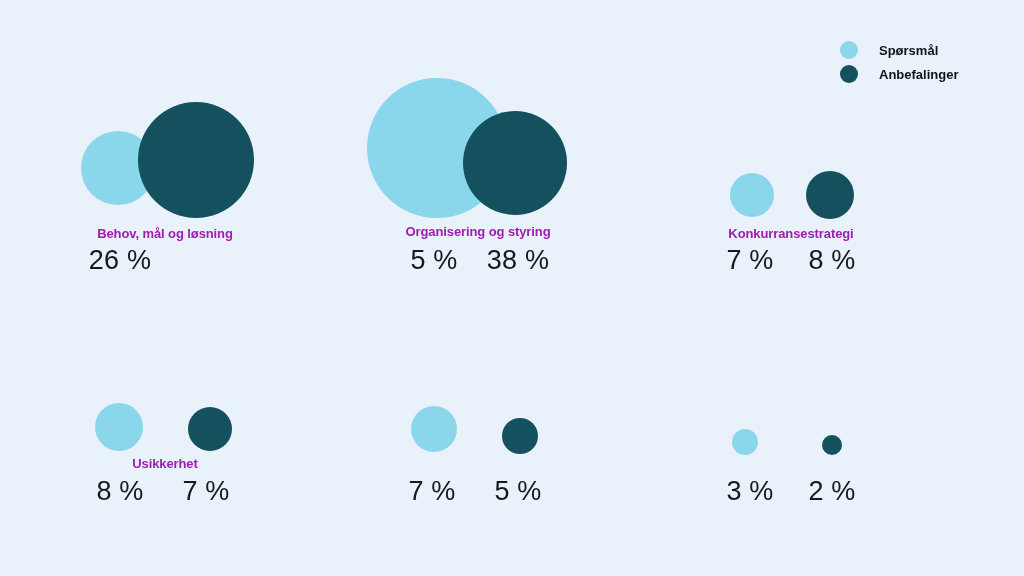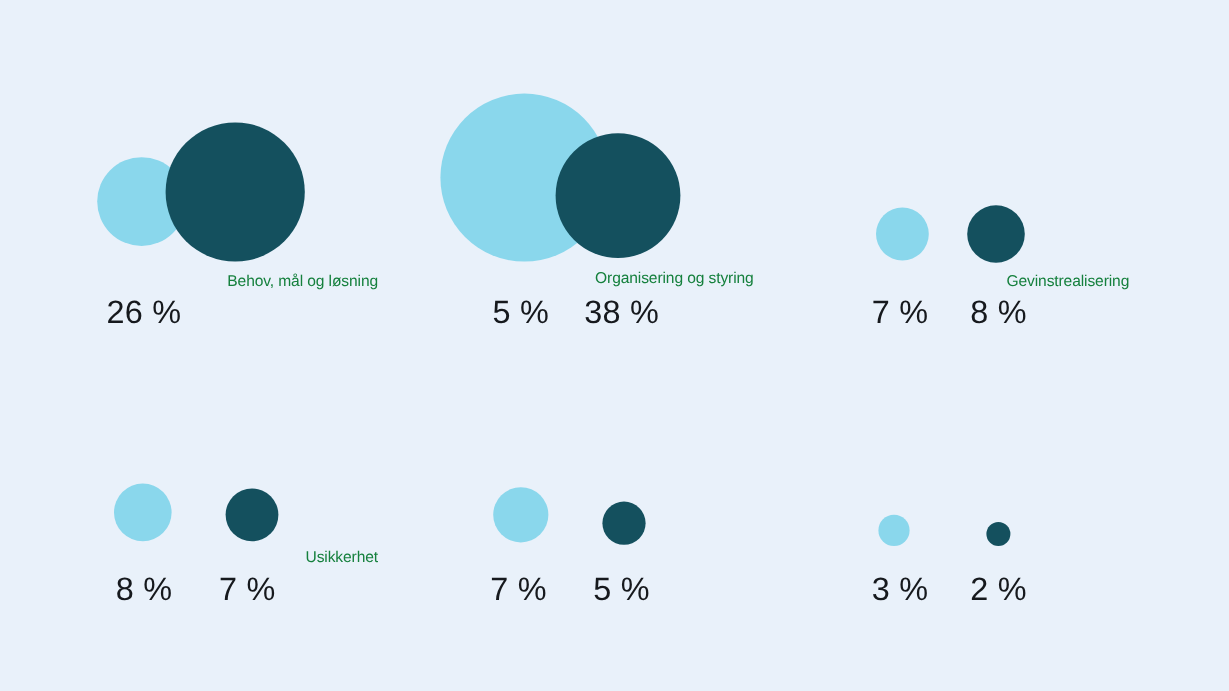--- a/index.html
+++ b/index.html
@@ -23,24 +23,24 @@
     position: absolute;
     border-radius: 50%;
     box-sizing: border-box;
   }
   .bubble.light { background: #8ad7ec; }
   .bubble.dark  { background: #14505e; }
 
   .cat-label {
     position: absolute;
     font-size: 13px;
-    font-weight: normal;
-    color: #15803d;
+    font-weight: bold;
+    color: #a21caf;
     white-space: nowrap;
-    text-align: right;
+    text-align: center;
     letter-spacing: -0.1px;
   }
   .pct {
     position: absolute;
     font-size: 27px;
     font-weight: 300;
     color: #16191d;
     white-space: nowrap;
     text-align: center;
     letter-spacing: 0.2px;
@@ -71,35 +71,45 @@
     font-weight: bold;
     color: #111317;
     white-space: nowrap;
   }
 </style>
 </head>
 <body style="background: rgb(233, 241, 250);">
 
 <div id="stage">
 
+  <div id="legend">
+    <div class="legend-row">
+      <span class="legend-dot light" style="background: rgb(138, 215, 236);"></span>
+      <span class="legend-text">Spørsmål</span>
+    </div>
+    <div class="legend-row">
+      <span class="legend-dot dark" style="background: rgb(20, 80, 94);"></span>
+      <span class="legend-text">Anbefalinger</span>
+    </div>
+  </div>
 
   <div class="bubble light" style="width: 74px; height: 74px; left: 81px; top: 131px; background: rgb(138, 215, 236);"></div>
   <div class="bubble dark" style="width: 116px; height: 116px; left: 138px; top: 102px; background: rgb(20, 80, 94);"></div>
   <div class="cat-label" style="left: 15px; top: 226px; width: 300px;">Behov, mål og løsning</div>
   <div class="pct" style="left: -30px; top: 245px; width: 300px;">26 %</div>
 
   <div class="bubble light" style="width: 140px; height: 140px; left: 367px; top: 78px; background: rgb(138, 215, 236);"></div>
   <div class="bubble dark" style="width: 104px; height: 104px; left: 463px; top: 111px; background: rgb(20, 80, 94);"></div>
   <div class="cat-label" style="left: 328px; top: 224px; width: 300px;">Organisering og styring</div>
   <div class="pct" style="left: 284px; top: 245px; width: 300px;">5 %</div>
   <div class="pct" style="left: 368px; top: 245px; width: 300px;">38 %</div>
 
   <div class="bubble light" style="width: 44px; height: 44px; left: 730px; top: 173px; background: rgb(138, 215, 236);"></div>
   <div class="bubble dark" style="width: 48px; height: 48px; left: 806px; top: 171px; background: rgb(20, 80, 94);"></div>
-  <div class="cat-label" style="left: 641px; top: 226px; width: 300px;">Gevinstrealisering</div>
+  <div class="cat-label" style="left: 641px; top: 226px; width: 300px;">Konkurransestrategi</div>
   <div class="pct" style="left: 600px; top: 245px; width: 300px;">7 %</div>
   <div class="pct" style="left: 682px; top: 245px; width: 300px;">8 %</div>
 
   <div class="bubble light" style="width: 48px; height: 48px; left: 95px; top: 403px; background: rgb(138, 215, 236);"></div>
   <div class="bubble dark" style="width: 44px; height: 44px; left: 188px; top: 407px; background: rgb(20, 80, 94);"></div>
   <div class="cat-label" style="left: 15px; top: 456px; width: 300px;">Usikkerhet</div>
   <div class="pct" style="left: -30px; top: 476px; width: 300px;">8 %</div>
   <div class="pct" style="left: 56px; top: 476px; width: 300px;">7 %</div>
 
   <div class="bubble light" style="width: 46px; height: 46px; left: 411px; top: 406px; background: rgb(138, 215, 236);"></div>

